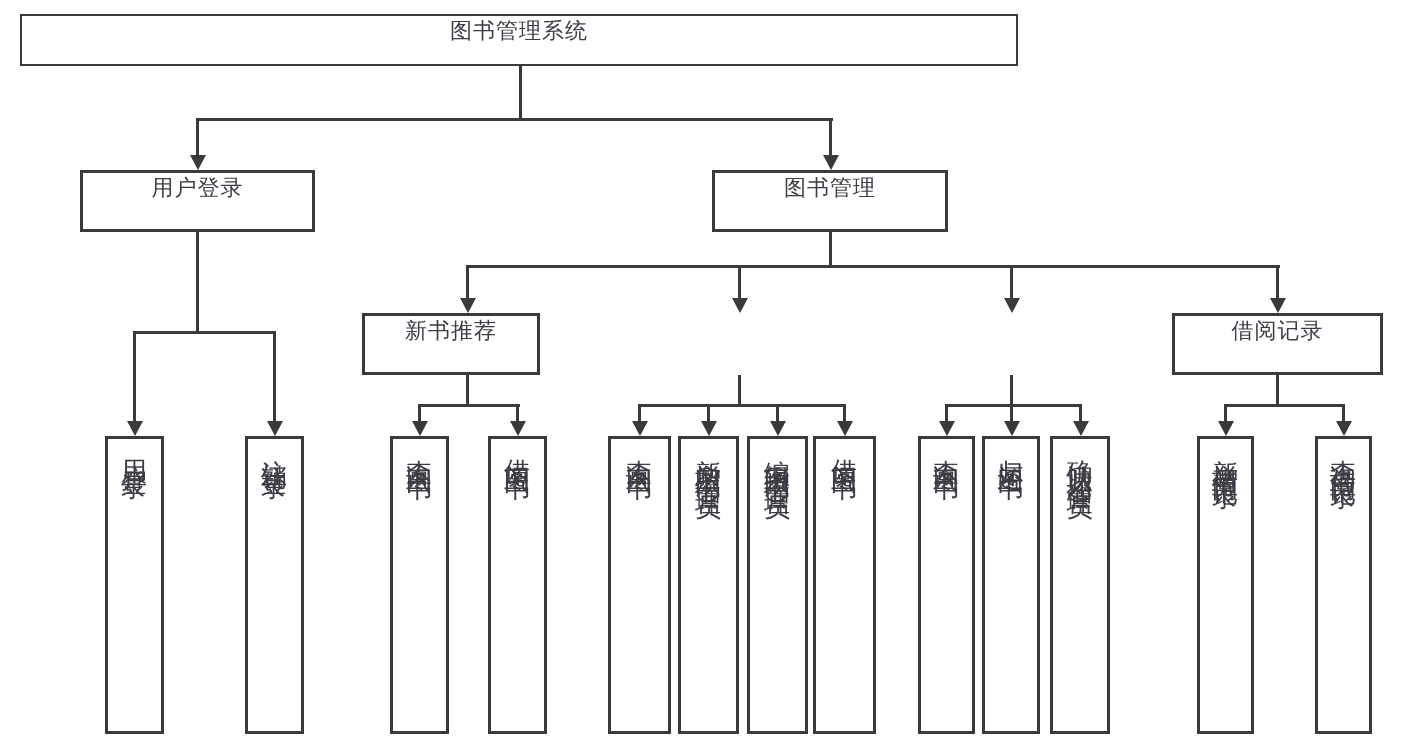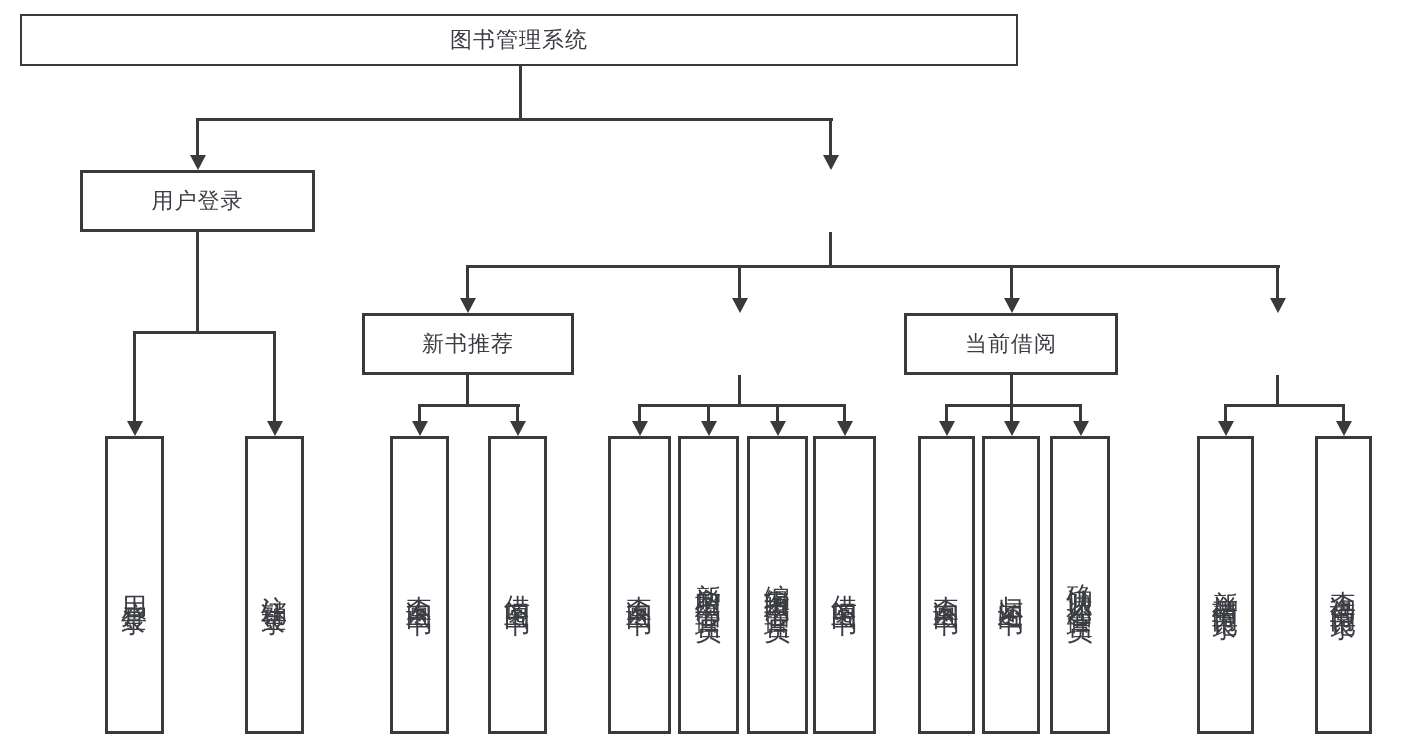--- a/index.html
+++ b/index.html
@@ -10,21 +10,20 @@
     background: #ffffff;
     font-family: "Liberation Sans", "DejaVu Sans", sans-serif;
     overflow: hidden;
   }
   .node {
     position: absolute;
     box-sizing: border-box;
     border: 3px solid #3a3a3a;
     background: #ffffff;
     display: flex;
-    align-items: center;
     justify-content: center;
     color: #3b3d42;
     font-size: 22px;
     letter-spacing: 1px;
     white-space: nowrap;
   }
   .node.root { border-width: 2px; }
   .vtext {
     writing-mode: vertical-rl;
     text-orientation: mixed;
@@ -65,20 +64,23 @@
     <div class="line" style="left:196px; top:118px; width:637px; height:3px;"></div>
     <div class="line" style="left:196px; top:118px; width:3px; height:38px;"></div>
     <div class="arrow" style="left:190px; top:155px;"></div>
     <div class="line" style="left:829px; top:118px; width:3px; height:38px;"></div>
     <div class="arrow" style="left:823px; top:155px;"></div>
   </div>
 
   <div class="node" style="left:80px; top:170px; width:235px; height:62px;">
     <span>用户登录</span>
   </div>
+  <div class="node" style="left:712px; top:170px; width:236px; height:62px;">
+    <span>图书管理</span>
+  </div>
 
   <div>
     <div class="line" style="left:196px; top:232px; width:3px; height:101px;"></div>
     <div class="line" style="left:133px; top:331px; width:143px; height:3px;"></div>
     <div class="line" style="left:133px; top:331px; width:3px; height:90px;"></div>
     <div class="arrow" style="left:127px; top:421px;"></div>
     <div class="line" style="left:273px; top:331px; width:3px; height:90px;"></div>
     <div class="arrow" style="left:267px; top:421px;"></div>
   </div>
 
@@ -88,25 +90,25 @@
     <div class="line" style="left:466px; top:265px; width:3px; height:33px;"></div>
     <div class="arrow" style="left:460px; top:298px;"></div>
     <div class="line" style="left:738px; top:265px; width:3px; height:33px;"></div>
     <div class="arrow" style="left:732px; top:298px;"></div>
     <div class="line" style="left:1010px; top:265px; width:3px; height:33px;"></div>
     <div class="arrow" style="left:1004px; top:298px;"></div>
     <div class="line" style="left:1276px; top:265px; width:3px; height:33px;"></div>
     <div class="arrow" style="left:1270px; top:298px;"></div>
   </div>
 
-  <div class="node" style="left:362px; top:313px; width:212px; height:62px;">
+  <div class="node" style="left:362px; top:313px; width:178px; height:62px;">
     <span>新书推荐</span>
   </div>
-  <div class="node" style="left:904px; top:313px; width:214px; height:62px;">
-    <span>当前借阅</span>
+  <div class="node" style="left:1172px; top:313px; width:211px; height:62px;">
+    <span>借阅记录</span>
   </div>
 
   <div>
     <div class="line" style="left:466px; top:375px; width:3px; height:31px;"></div>
     <div class="line" style="left:418px; top:404px; width:102px; height:3px;"></div>
     <div class="line" style="left:418px; top:404px; width:3px; height:18px;"></div>
     <div class="arrow" style="left:412px; top:421px;"></div>
     <div class="line" style="left:516px; top:404px; width:3px; height:18px;"></div>
     <div class="arrow" style="left:510px; top:421px;"></div>
   </div>

